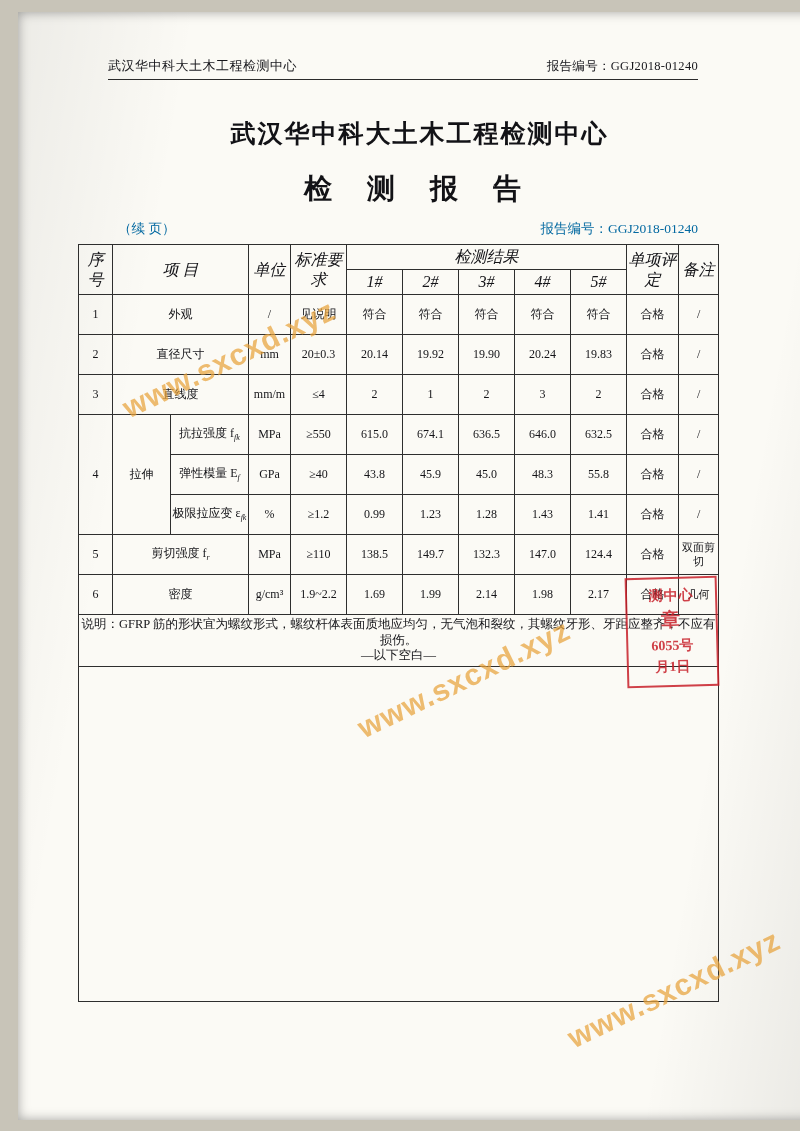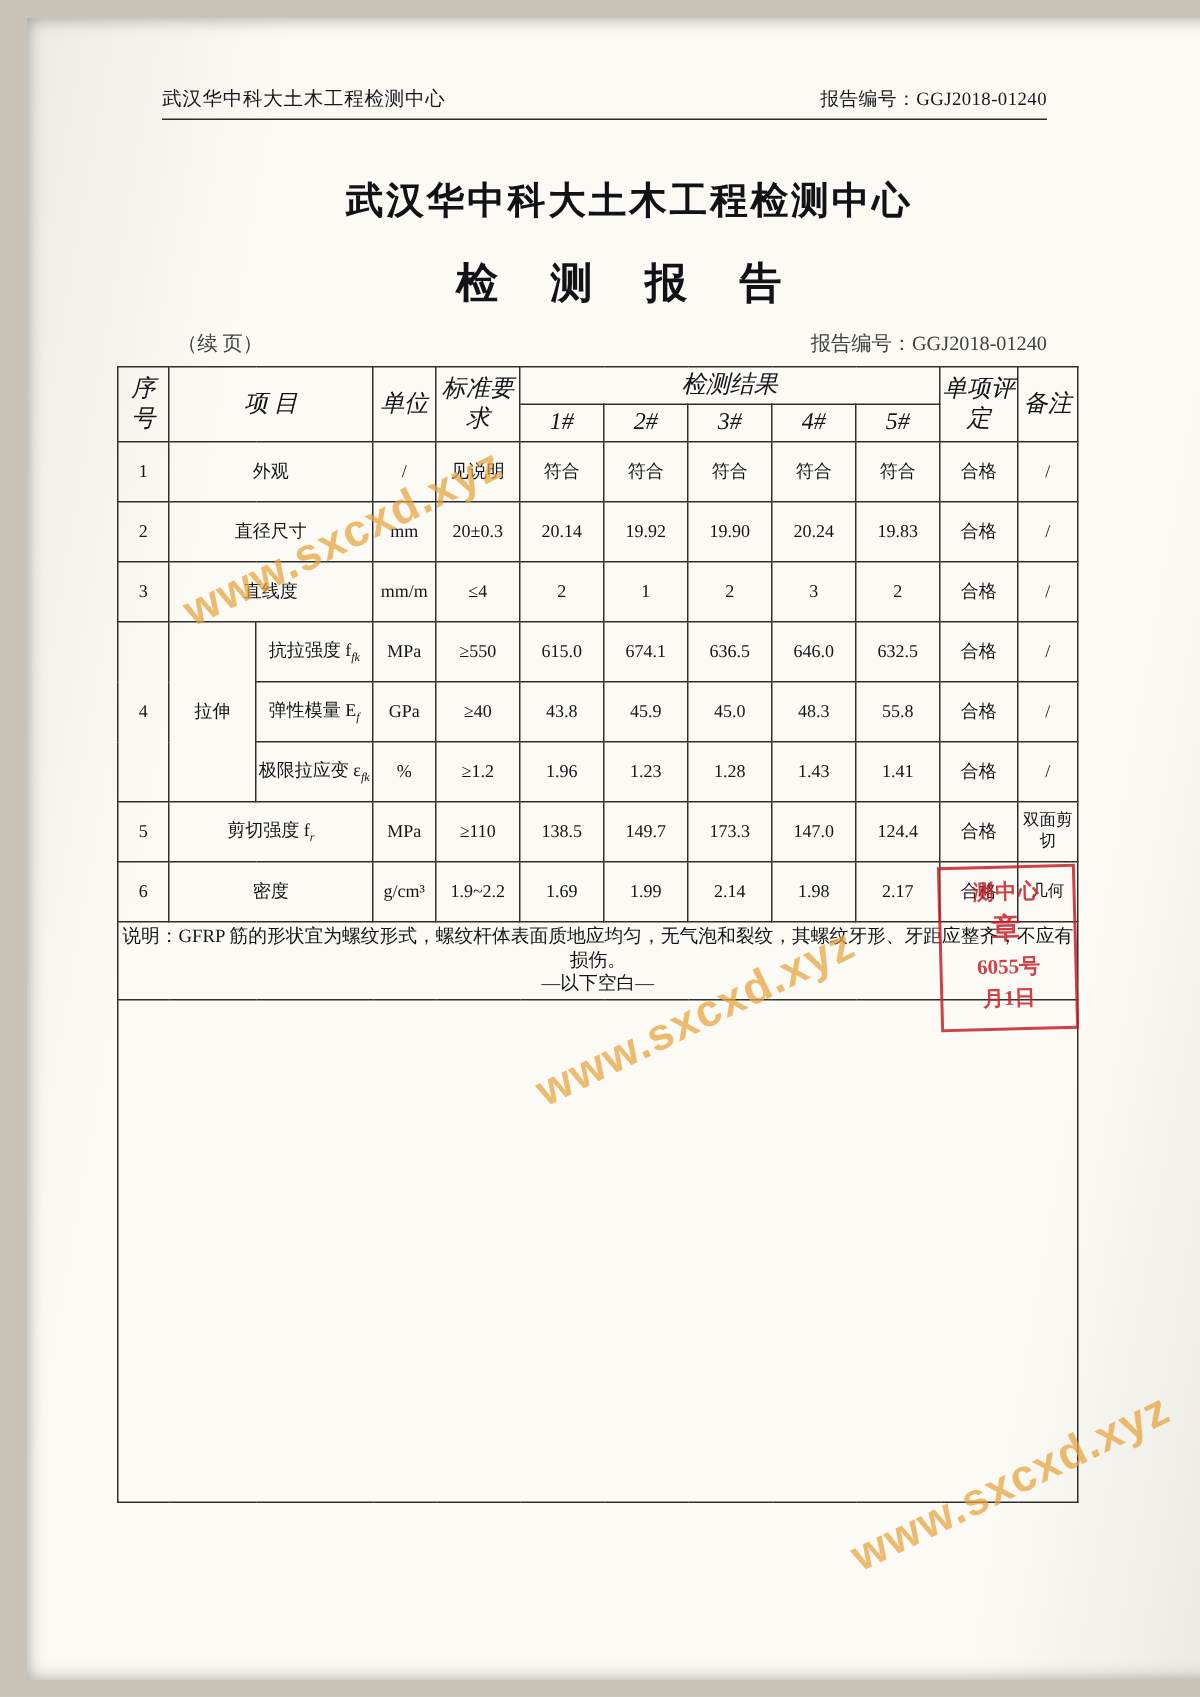--- a/index.html
+++ b/index.html
@@ -76,21 +76,21 @@
   }
 
   .subhdr {
     position: absolute;
     left: 100px;
     top: 208px;
     width: 580px;
     display: flex;
     justify-content: space-between;
     font-size: 13.5px;
-    color: #404040;
+    color: #0369a1;
   }
 
   
   .tbl-wrap {
     position: absolute;
     left: 60px;
     top: 232px;
     width: 640px;
   }
   table.report {
@@ -289,37 +289,37 @@
           <td>45.0</td>
           <td>48.3</td>
           <td>55.8</td>
           <td>合格</td>
           <td>/</td>
         </tr>
         <tr class="rowh">
           <td><span>极限拉应变 ε</span><span class="sub">fk</span></td>
           <td>%</td>
           <td>≥1.2</td>
-          <td>1.96</td>
+          <td>0.99</td>
           <td>1.23</td>
           <td>1.28</td>
           <td>1.43</td>
           <td>1.41</td>
           <td>合格</td>
           <td>/</td>
         </tr>
 
         <tr class="rowh">
           <td>5</td>
           <td colspan="2"><span>剪切强度 f</span><span class="sub">r</span></td>
           <td>MPa</td>
           <td>≥110</td>
           <td>138.5</td>
           <td>149.7</td>
-          <td>173.3</td>
+          <td>132.3</td>
           <td>147.0</td>
           <td>124.4</td>
           <td>合格</td>
           <td class="small">双面剪切</td>
         </tr>
 
         <tr class="rowh">
           <td>6</td>
           <td colspan="2">密度</td>
           <td>g/cm³</td>

